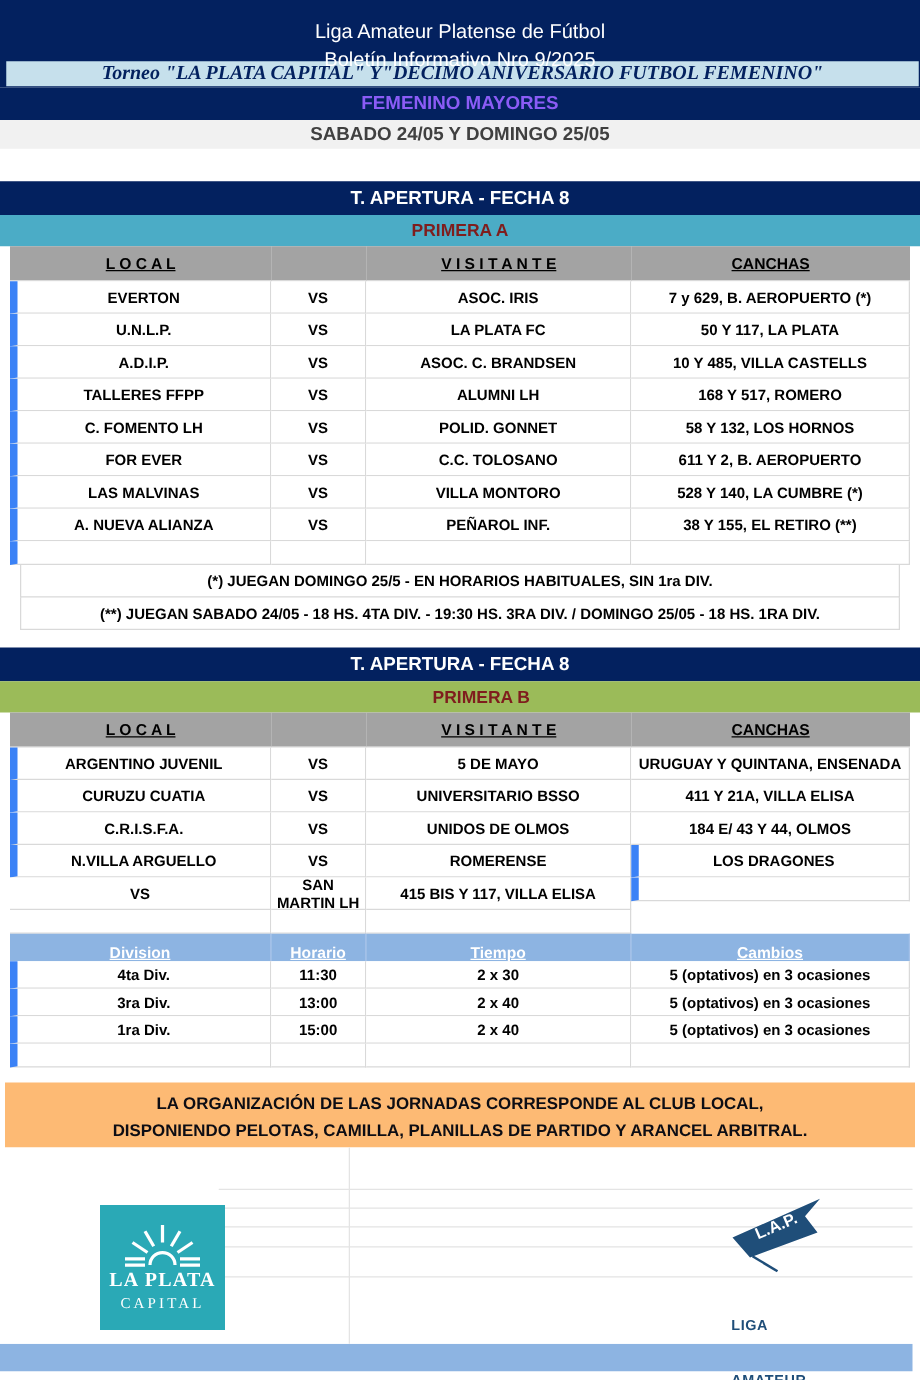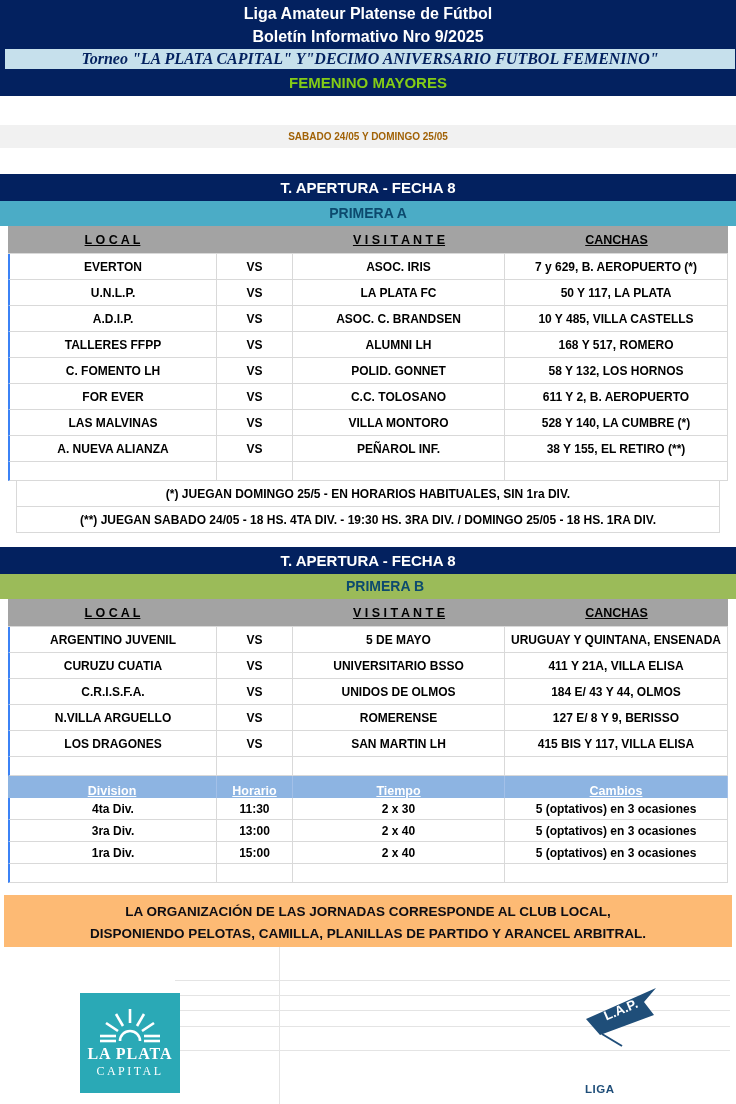--- a/index.html
+++ b/index.html
@@ -1,51 +1,51 @@
 <!DOCTYPE html>
 <html><head>
 <meta charset="utf-8">
 <style>
   * { margin:0; padding:0; box-sizing:border-box; }
   html,body { width:736px; height:1104px; background:#fff; overflow:hidden;
               font-family:"Liberation Sans", sans-serif; }
 
   
   .masthead { height:48px; background:#03215f; color:#fff; text-align:center;
-              font-weight:bold; font-size:16px; line-height:23px; padding-top:2px; }
+              font-weight:normal; font-size:16px; line-height:23px; padding-top:14px; }
   .tournament { height:22px; background:#c6e0ec; color:#03215f; text-align:center;
               font-family:"Liberation Serif", serif; font-style:italic; font-weight:bold;
               font-size:16px; line-height:20px;
               border-top:1px solid #03215f; border-bottom:1px solid #03215f;
               border-left:5px solid #03215f; border-right:1px solid #03215f; }
-  .category { height:26px; background:#03215f; color:#84cc16; text-align:center;
+  .category { height:26px; background:#03215f; color:#8b5cf6; text-align:center;
               font-weight:bold; font-size:15px; line-height:26px; }
-  .dates { height:23px; background:#f1f1f1; color:#a16207; text-align:center;
-              font-weight:bold; font-size:10px; line-height:23px;margin-top:29px; }
+  .dates { height:23px; background:#f1f1f1; color:#404040; text-align:center;
+              font-weight:bold; font-size:15px; line-height:23px; }
 
   .gap26{height:26px;} .gap14{height:14px;} .gap12{height:12px;}
 
   
   .banner { height:27px; background:#03215f; color:#fff; text-align:center;
             font-weight:bold; font-size:15px; line-height:27px; }
-  .group  { height:25px; color:#0c4a6e; text-align:center; font-weight:bold;
+  .group  { height:25px; color:#7f1d1d; text-align:center; font-weight:bold;
             font-size:14px; line-height:25px; }
   .group-a{ background:#4bacc6; }
   .group-b{ background:#9bbb59;padding-left:34px; }
 
   
   .tbl { margin:0 8px; display:grid; grid-template-columns:209px 76px 212px 223px; }
   .colhead { background:#a3a3a3; height:28px; display:flex; align-items:center;
              justify-content:center; font-weight:bold; font-size:12.5px; color:#000;
              border-bottom:1px solid #d9d9d9; }
   .colhead span { text-decoration:underline; }
   .cell { height:26px; border-right:1px solid #d9d9d9; border-bottom:1px solid #d9d9d9;
           display:flex; align-items:center; justify-content:center; font-weight:bold;
           font-size:12px; color:#000; background:#fff; text-align:center; }
-  .c1 { border-left:2px solid #3b82f6; }
+  .c1 { border-left:6px solid #3b82f6; }
   .cell.empty { height:19px; }
   .note { margin:0 16px; height:26px; border:1px solid #d9d9d9; border-top:none;
           display:flex; align-items:center; justify-content:center;
           font-weight:bold; font-size:12px; color:#000; }
 
   
   .sched-head { background:#8db4e2; color:#fff; height:22px; display:flex;
                 align-items:flex-end; justify-content:center; font-weight:bold;
                 font-size:12.5px; border-right:1px solid #a3c0e8; }
   .sched-head span { text-decoration:underline; }
@@ -180,21 +180,20 @@
   <div class="cell">411 Y 21A, VILLA ELISA</div>
 
   <div class="cell c1">C.R.I.S.F.A.</div>
   <div class="cell">VS</div>
   <div class="cell">UNIDOS DE OLMOS</div>
   <div class="cell">184 E/ 43 Y 44, OLMOS</div>
 
   <div class="cell c1">N.VILLA ARGUELLO</div>
   <div class="cell">VS</div>
   <div class="cell">ROMERENSE</div>
-  <div class="cell">127 E/ 8 Y 9, BERISSO</div>
 
   <div class="cell c1">LOS DRAGONES</div>
   <div class="cell">VS</div>
   <div class="cell">SAN MARTIN LH</div>
   <div class="cell">415 BIS Y 117, VILLA ELISA</div>
 
   <div class="cell c1 empty"></div>
   <div class="cell empty"></div>
   <div class="cell empty"></div>
   <div class="cell empty"></div>

